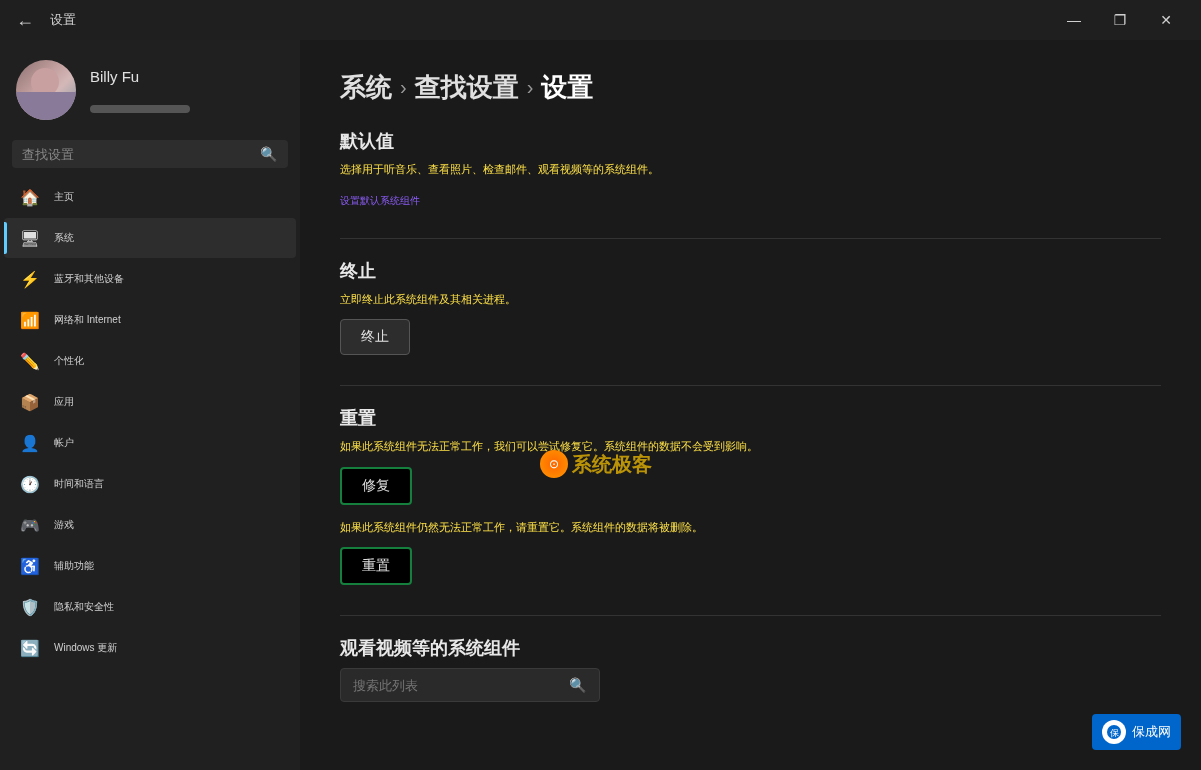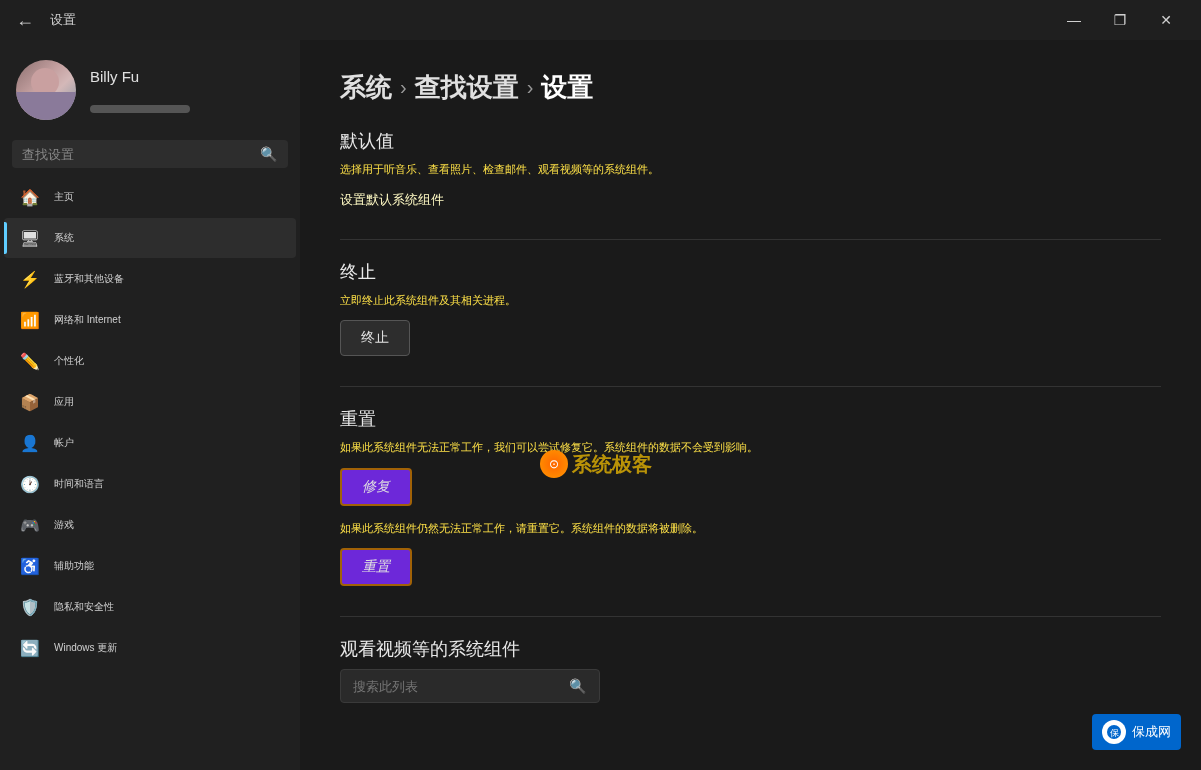--- a/index.html
+++ b/index.html
@@ -212,51 +212,50 @@
       font-size: 26px;
       font-weight: 700;
       color: #ffffff;
     }
     
     .section {
       margin-bottom: 30px;
     }
     .section-title {
       font-size: 18px;
-      font-weight: 400;
+      font-weight: 700;
       color: #e8e8e8;
       margin-bottom: 8px;
     }
     .section-desc {
       font-size: 11px;
       color: #fde047;
       margin-bottom: 12px;
       line-height: 1.5;
     }
     .section-link {
-      color: #fef9c3;
-      font-size: 13px;
+      color: #8b5cf6;
+      font-size: 10px;
       text-decoration: none;
       cursor: pointer;
     }
     
     .btn {
       padding: 8px 20px;
       border-radius: 4px;
       font-size: 14px;
       cursor: pointer;
       border: 1px solid #555;
       background: #2d2d2d;
       color: #e0e0e0;
       font-family: 'Microsoft YaHei', 'SimHei', sans-serif;
     }
     .btn-highlighted {
-      border: 2px solid #a16207;
-      background: #6d28d9;
-      font-style: italic;
+      border: 2px solid #15803d;
+      background: #000000;
     }
     
     .divider {
       height: 1px;
       background: #333;
       margin: 20px 0;
     }
     
     .search-list-box {
       display: flex;

